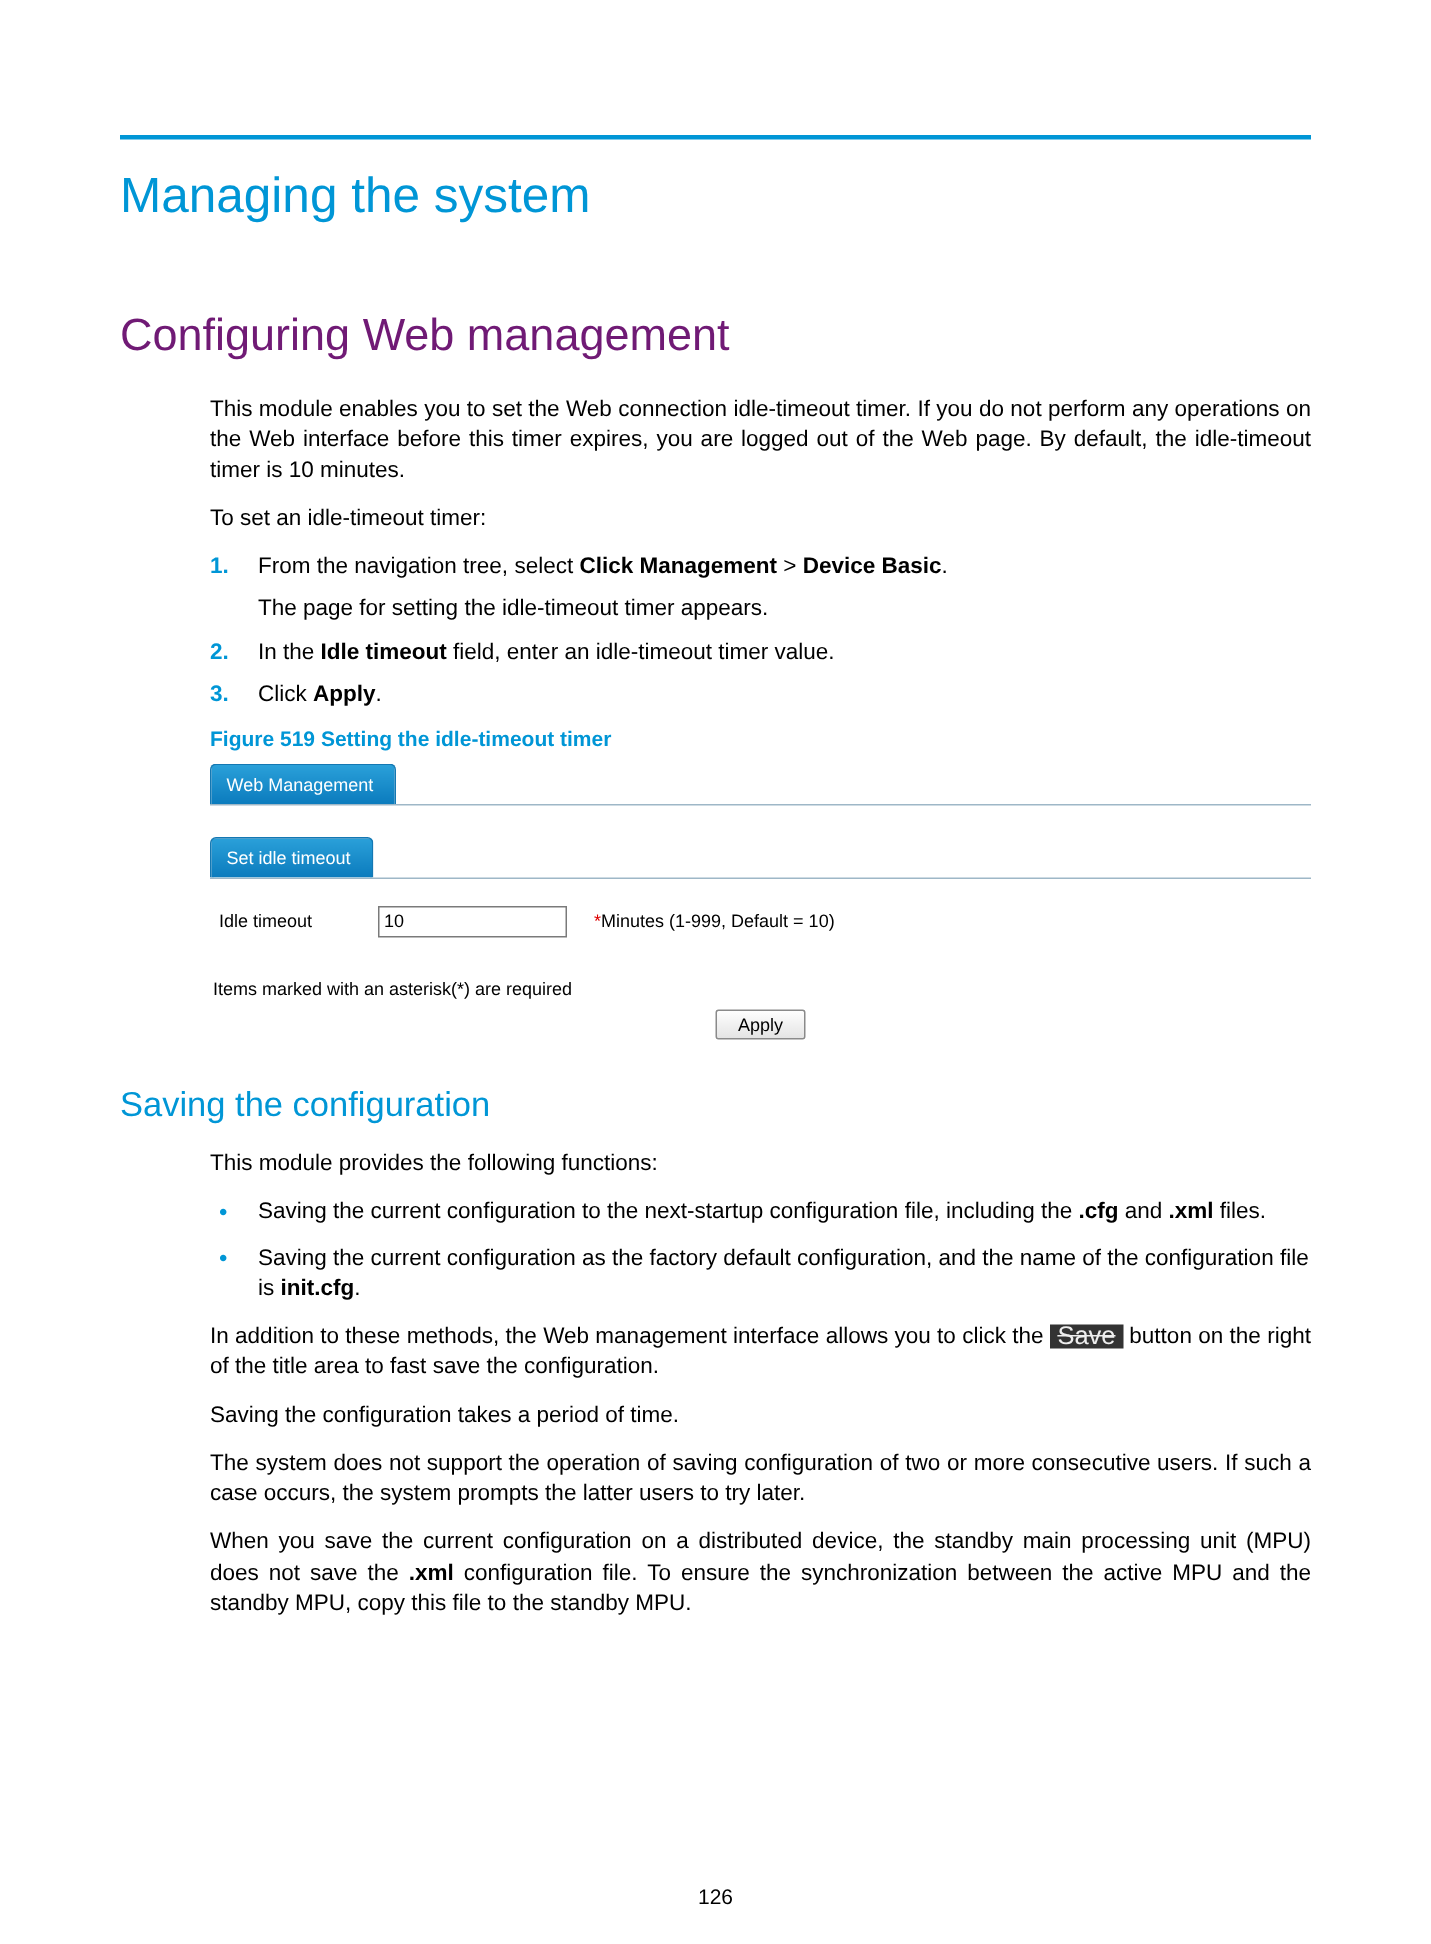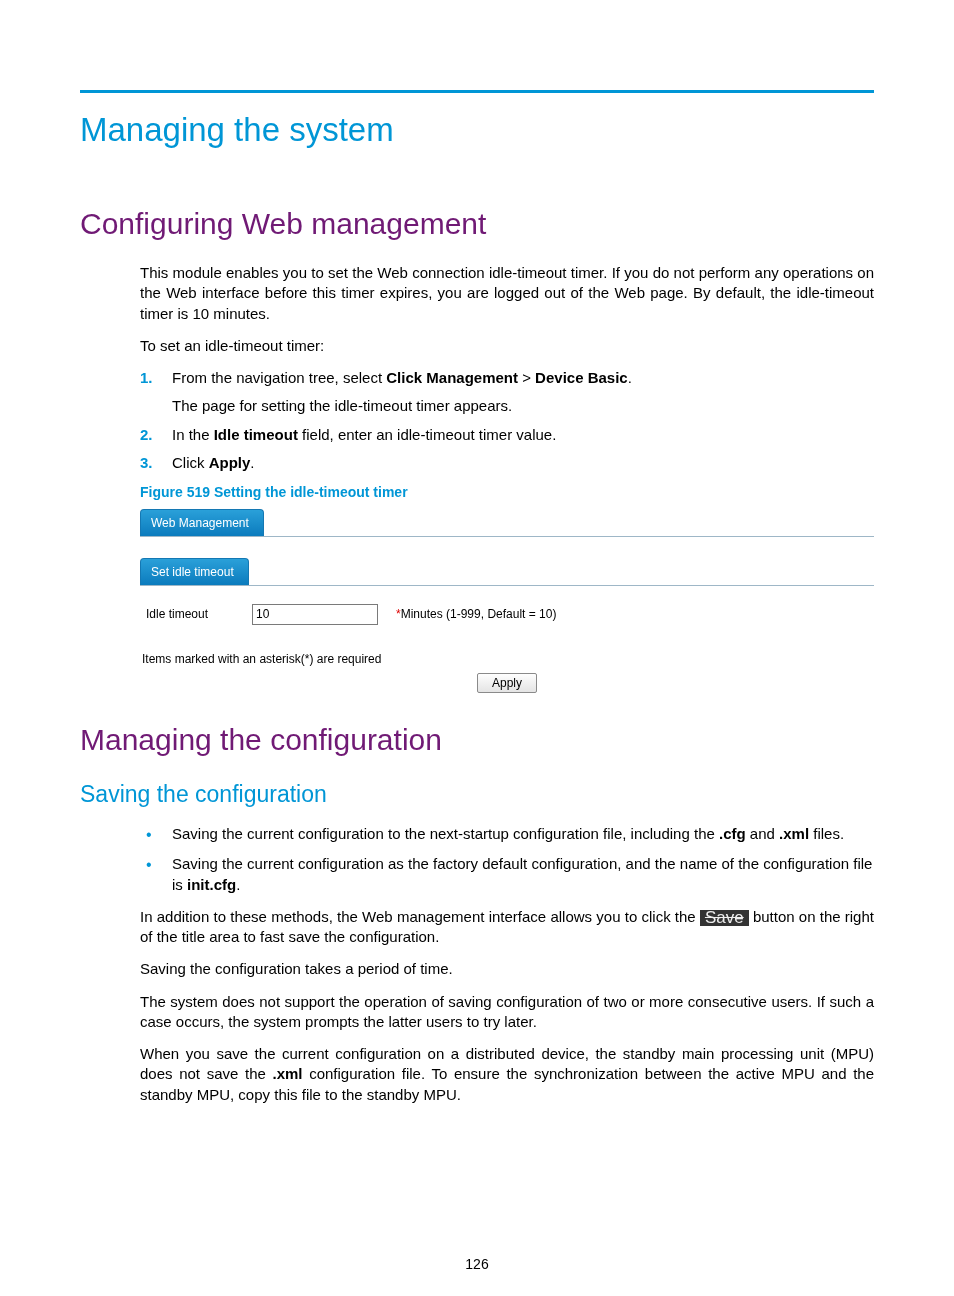--- a/index.html
+++ b/index.html
@@ -220,24 +220,24 @@
         <input type="text" value="10" style="">
         <span class="hint"><span class="star">*</span><span>Minutes (1-999, Default = 10)</span></span>
       </div>
       <div class="req-note">Items marked with an asterisk(*) are required</div>
       <div class="apply-row">
         <button class="apply-btn">Apply</button>
       </div>
     </div>
   </div>
 
-  <h2>Managing the configuration</h2>
   <h3>Saving the configuration</h3>
 
   <div class="body-block">
+    <p>This module provides the following functions:</p>
 
     <ul class="bullets">
       <li>
         <span>Saving the current configuration to the next-startup configuration file, including the </span><span class="bold">.cfg</span><span> and </span><span class="bold">.xml</span><span> files.</span>
       </li>
       <li>
         <span>Saving the current configuration as the factory default configuration, and the name of the configuration file is </span><span class="bold">init.cfg</span><span>.</span>
       </li>
     </ul>
 

